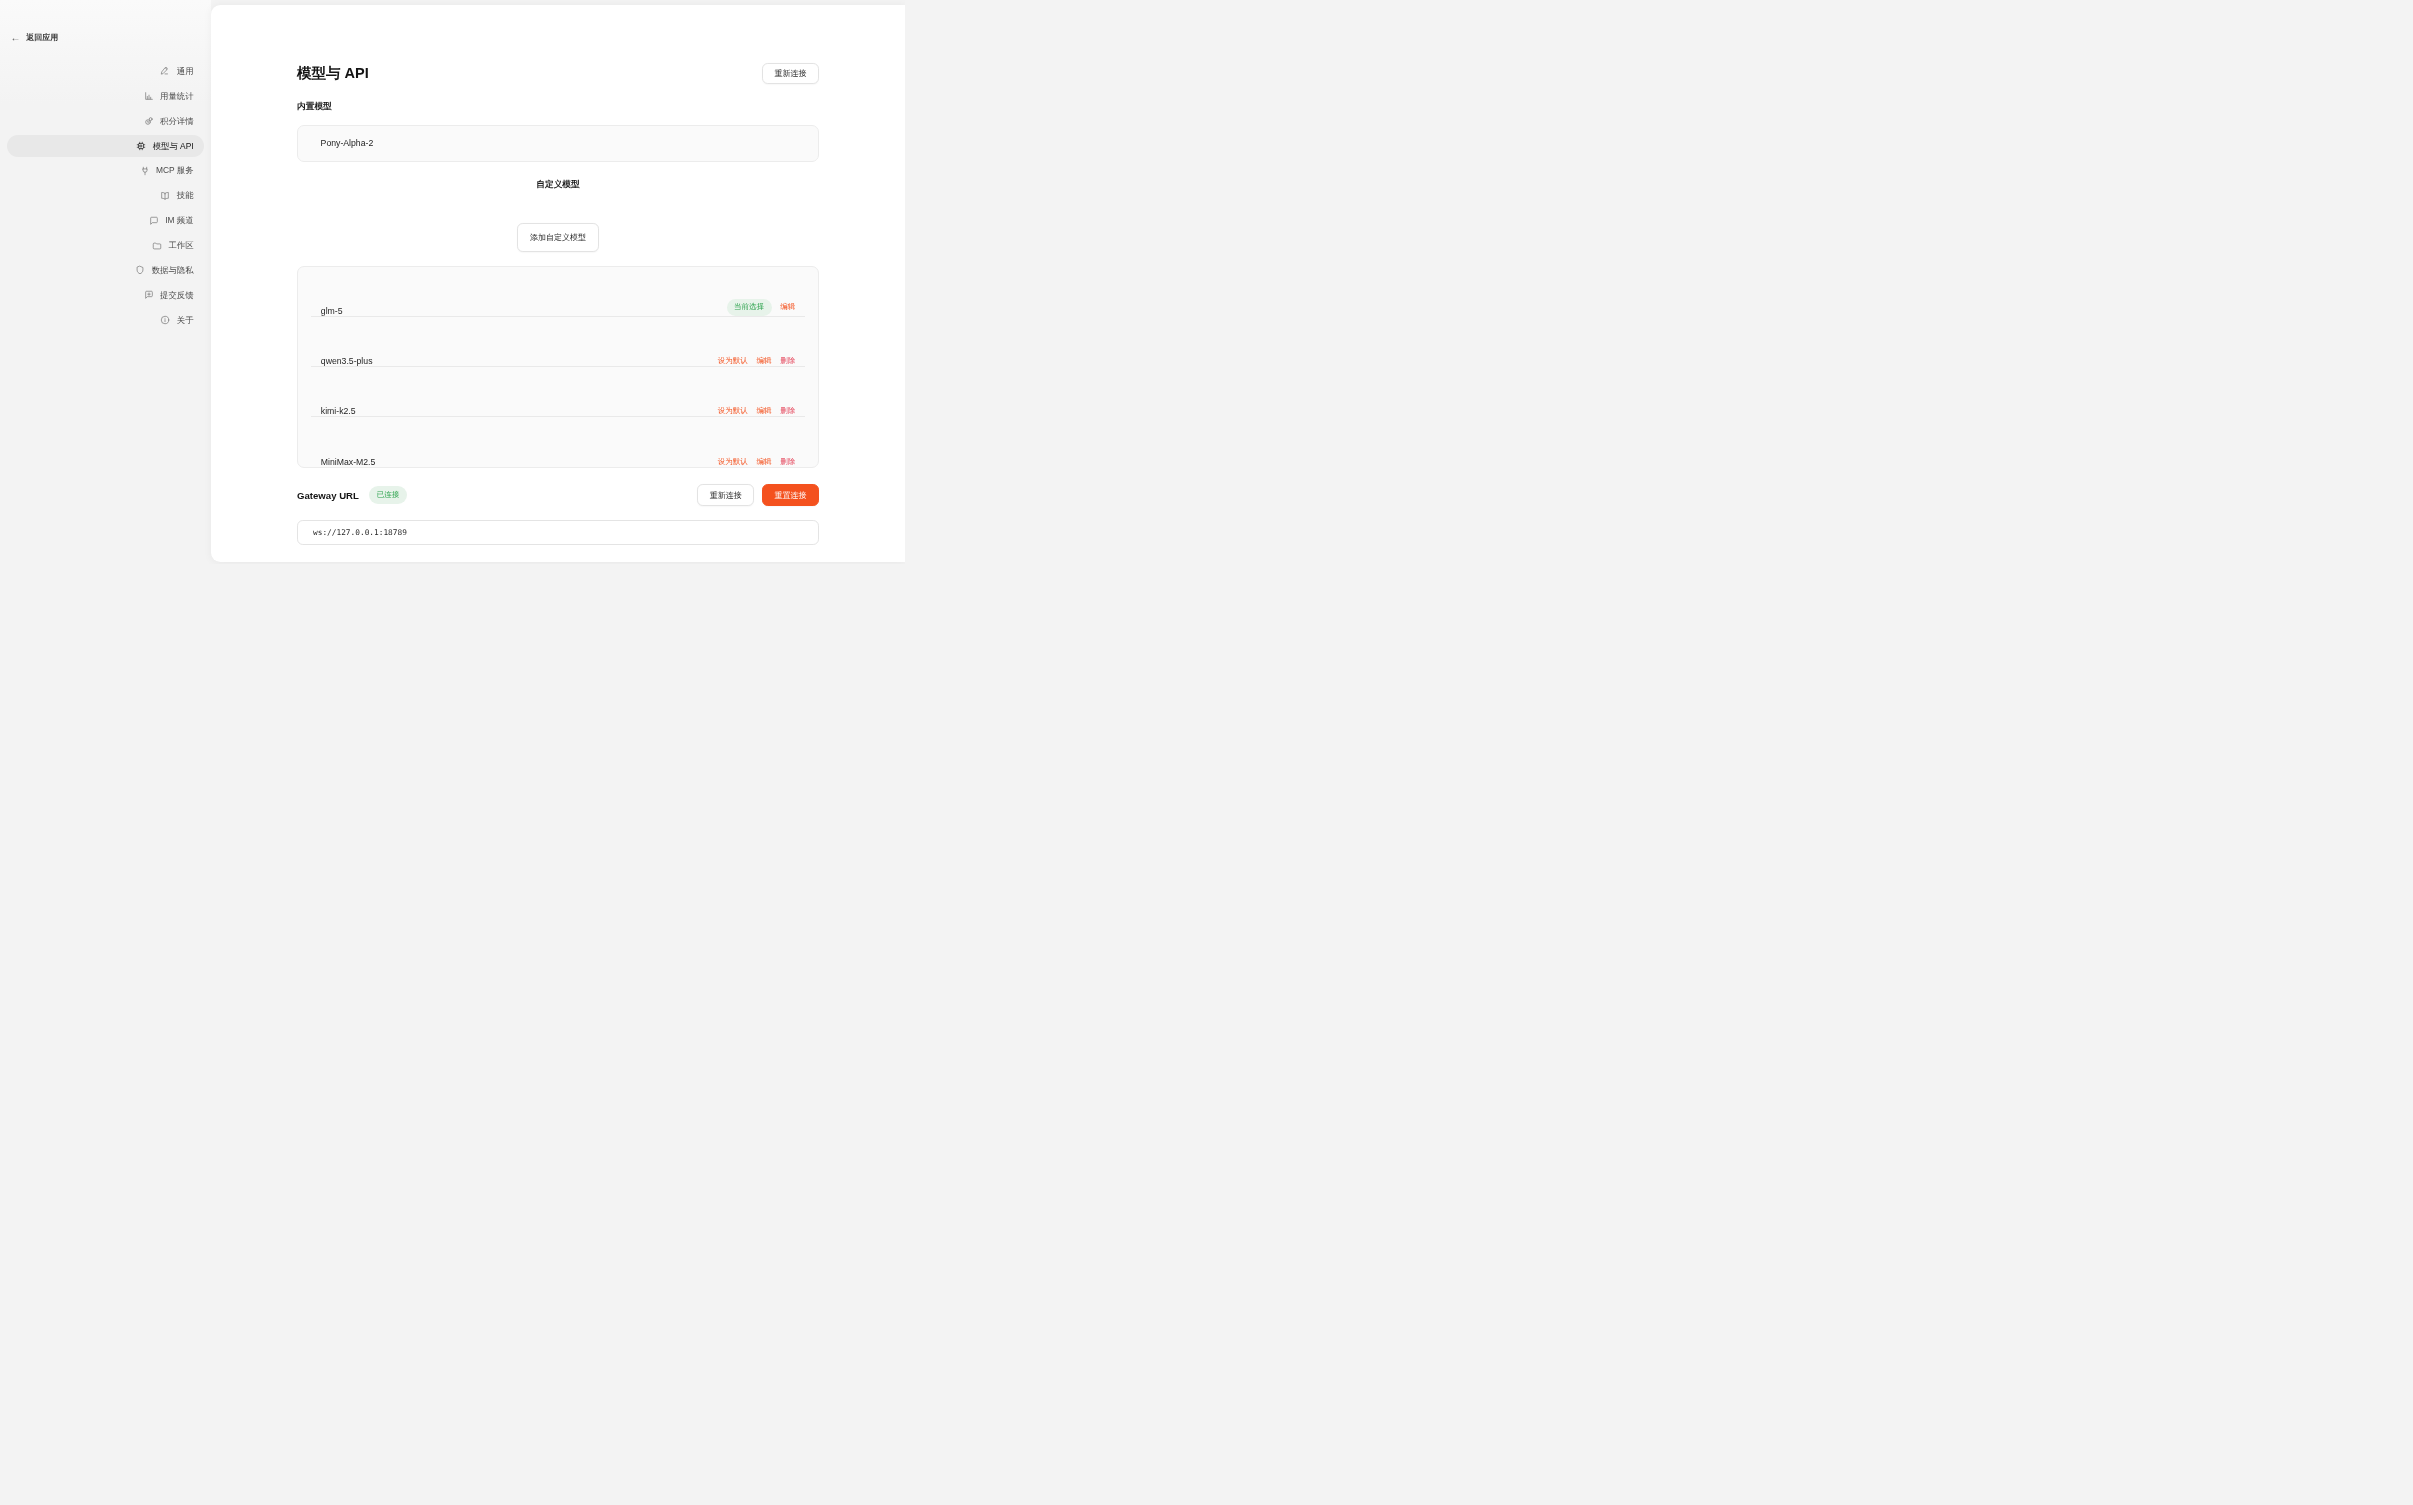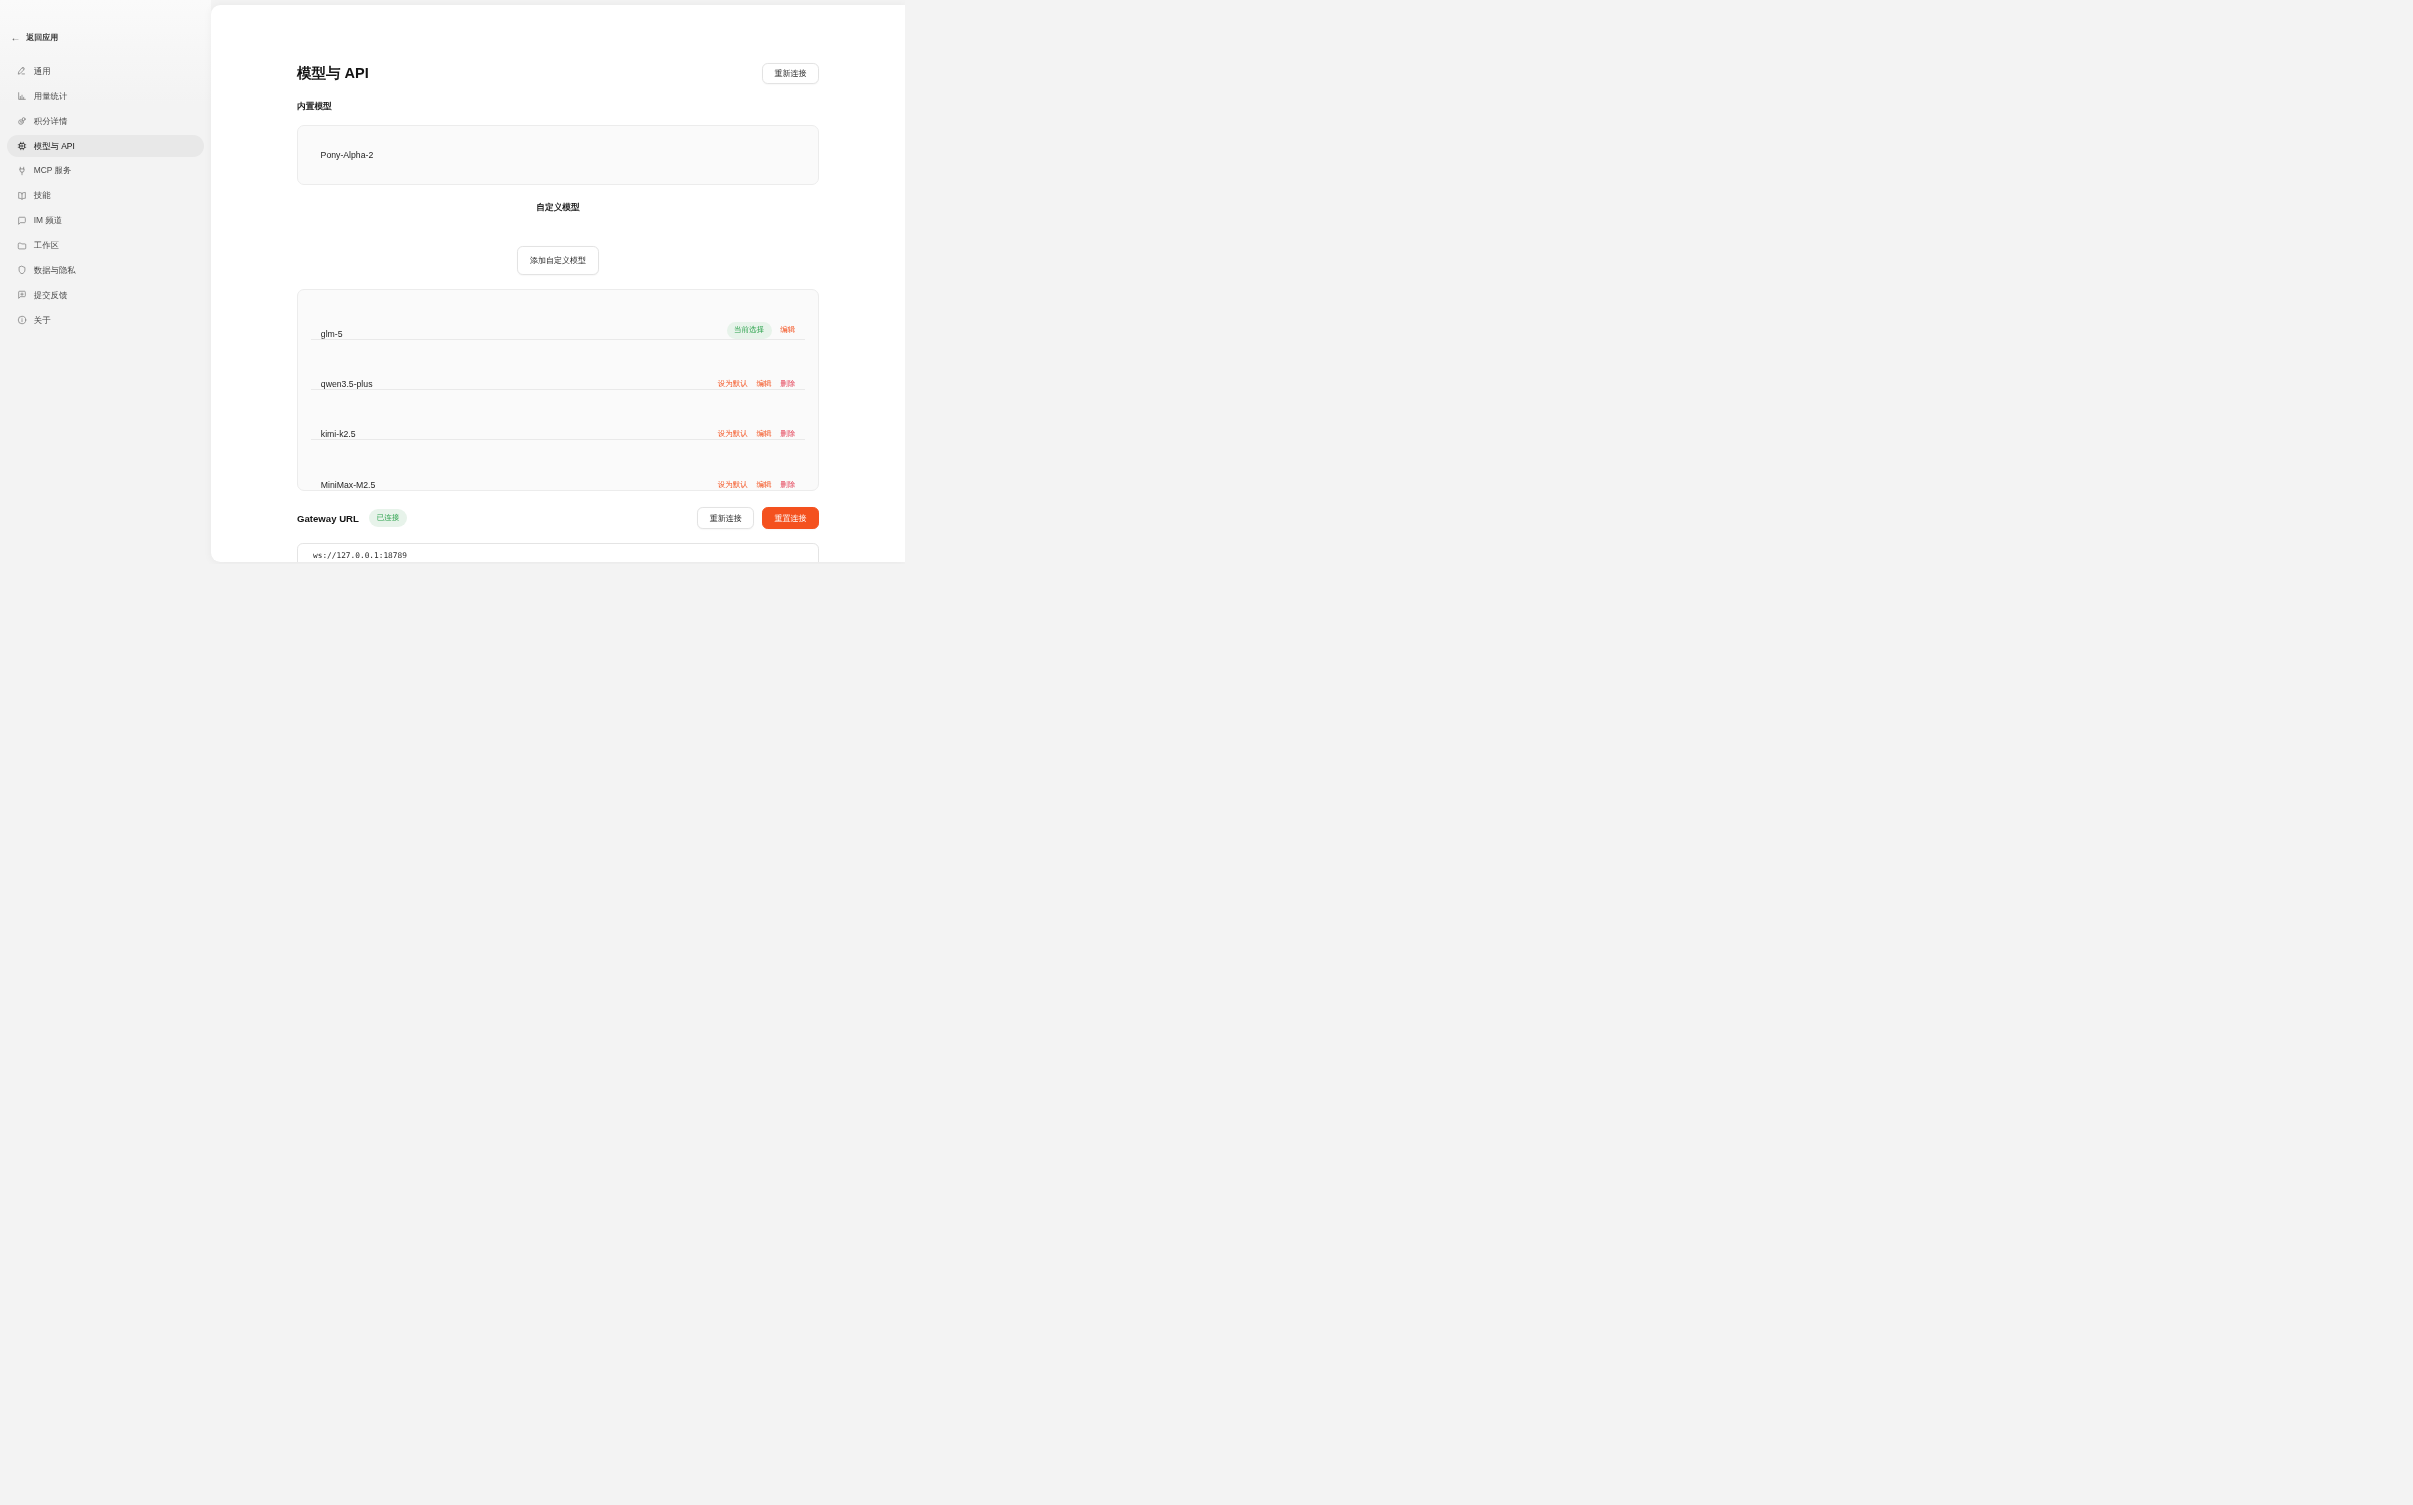--- a/index.html
+++ b/index.html
@@ -25,20 +25,21 @@
   .back-arrow { font-size:10px; color:#555; line-height:1; }
   .back-label { font-size:8px; font-weight:700; color:#3c3c3c; }
   .nav { display:flex; flex-direction:column; }
   .nav-item {
     display:flex; align-items:center; gap:6.4px;
     height:21.5px; margin:1.7px 7px;
     padding:0 10.4px;
     border-radius:11px;
     font-size:8.4px; color:#4a4a4a;
     cursor:pointer;
+    justify-content:flex-end;
   }
   .nav-item.selected { background:#e8e8e8; color:#101010; font-weight:500; }
   .nav-item .ic { width:10px; height:10px; flex-shrink:0; display:flex; align-items:center; justify-content:center; }
   .nav-item svg { width:10px; height:10px; stroke:#6e6e6e; fill:none; stroke-width:1.6; stroke-linecap:round; stroke-linejoin:round; }
   .nav-item.selected svg { stroke:#1a1a1a; }
   
   .panel {
     flex:1; margin:4.6px 0 1.7px 0;
     background:#ffffff;
     border-radius:9.3px 0 0 9.3px;
@@ -53,21 +54,21 @@
     font-family:inherit; font-size:8px; color:#1f1f1f;
     background:#fff; border:0.6px solid #e3e3e3; border-radius:5.8px;
     height:21.5px; padding:0 11.6px; cursor:pointer;
     box-shadow:0 0.6px 1.2px rgba(0,0,0,0.03);
   }
   .btn.primary {
     background:#f4511e; border-color:#f4511e; color:#fff; font-weight:500;
   }
   .section-label { font-size:8.7px; font-weight:600; color:#1c1c1c; line-height:11.6px; margin-top:17.4px; }
   .builtin-card {
-    margin-top:11.6px; height:60px;
+    margin-top:11.6px; height:37px;
     background:#fafafa; border:0.6px solid #ececec; border-radius:7px;
     display:flex; align-items:center; padding:0 22.6px;
     font-size:8.7px; color:#222;
   }
   .custom-header {
     margin-top:17.4px; display:flex; align-items:center; justify-content:space-between;flex-direction:column;
   }
   .custom-header .btn { height:29px;margin-top:32px; }
   .custom-card {
     margin-top:14.5px;

